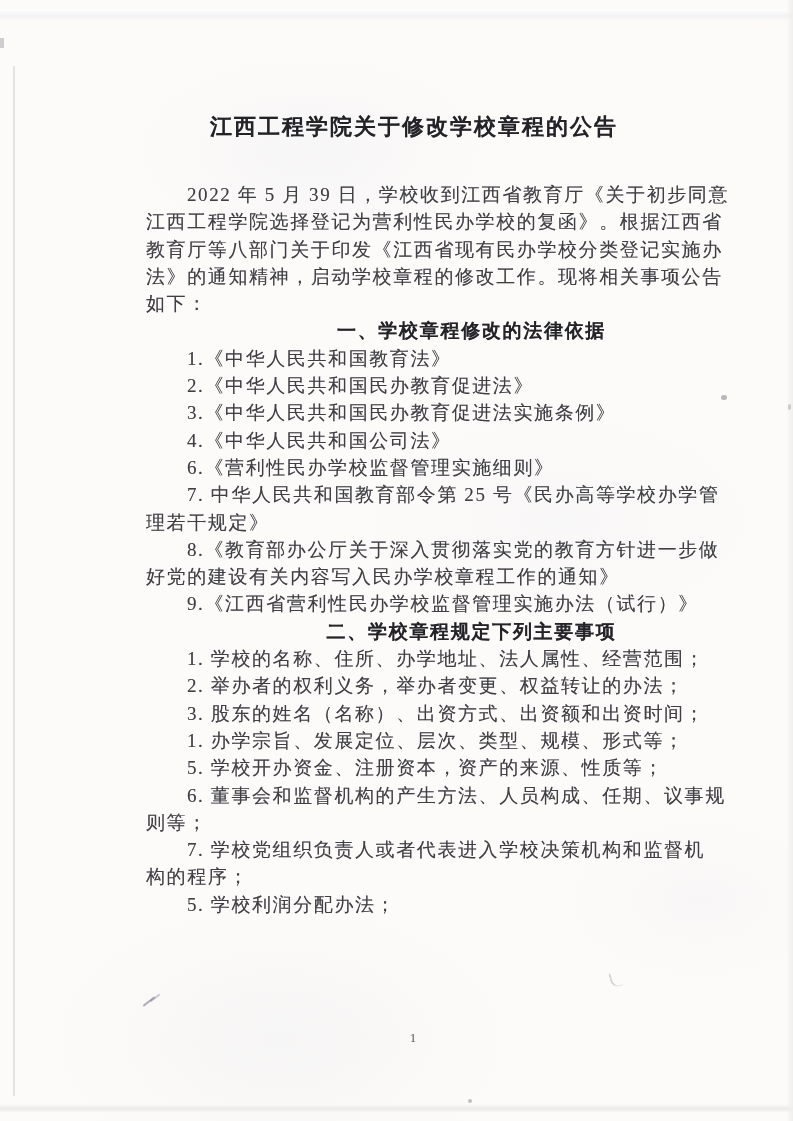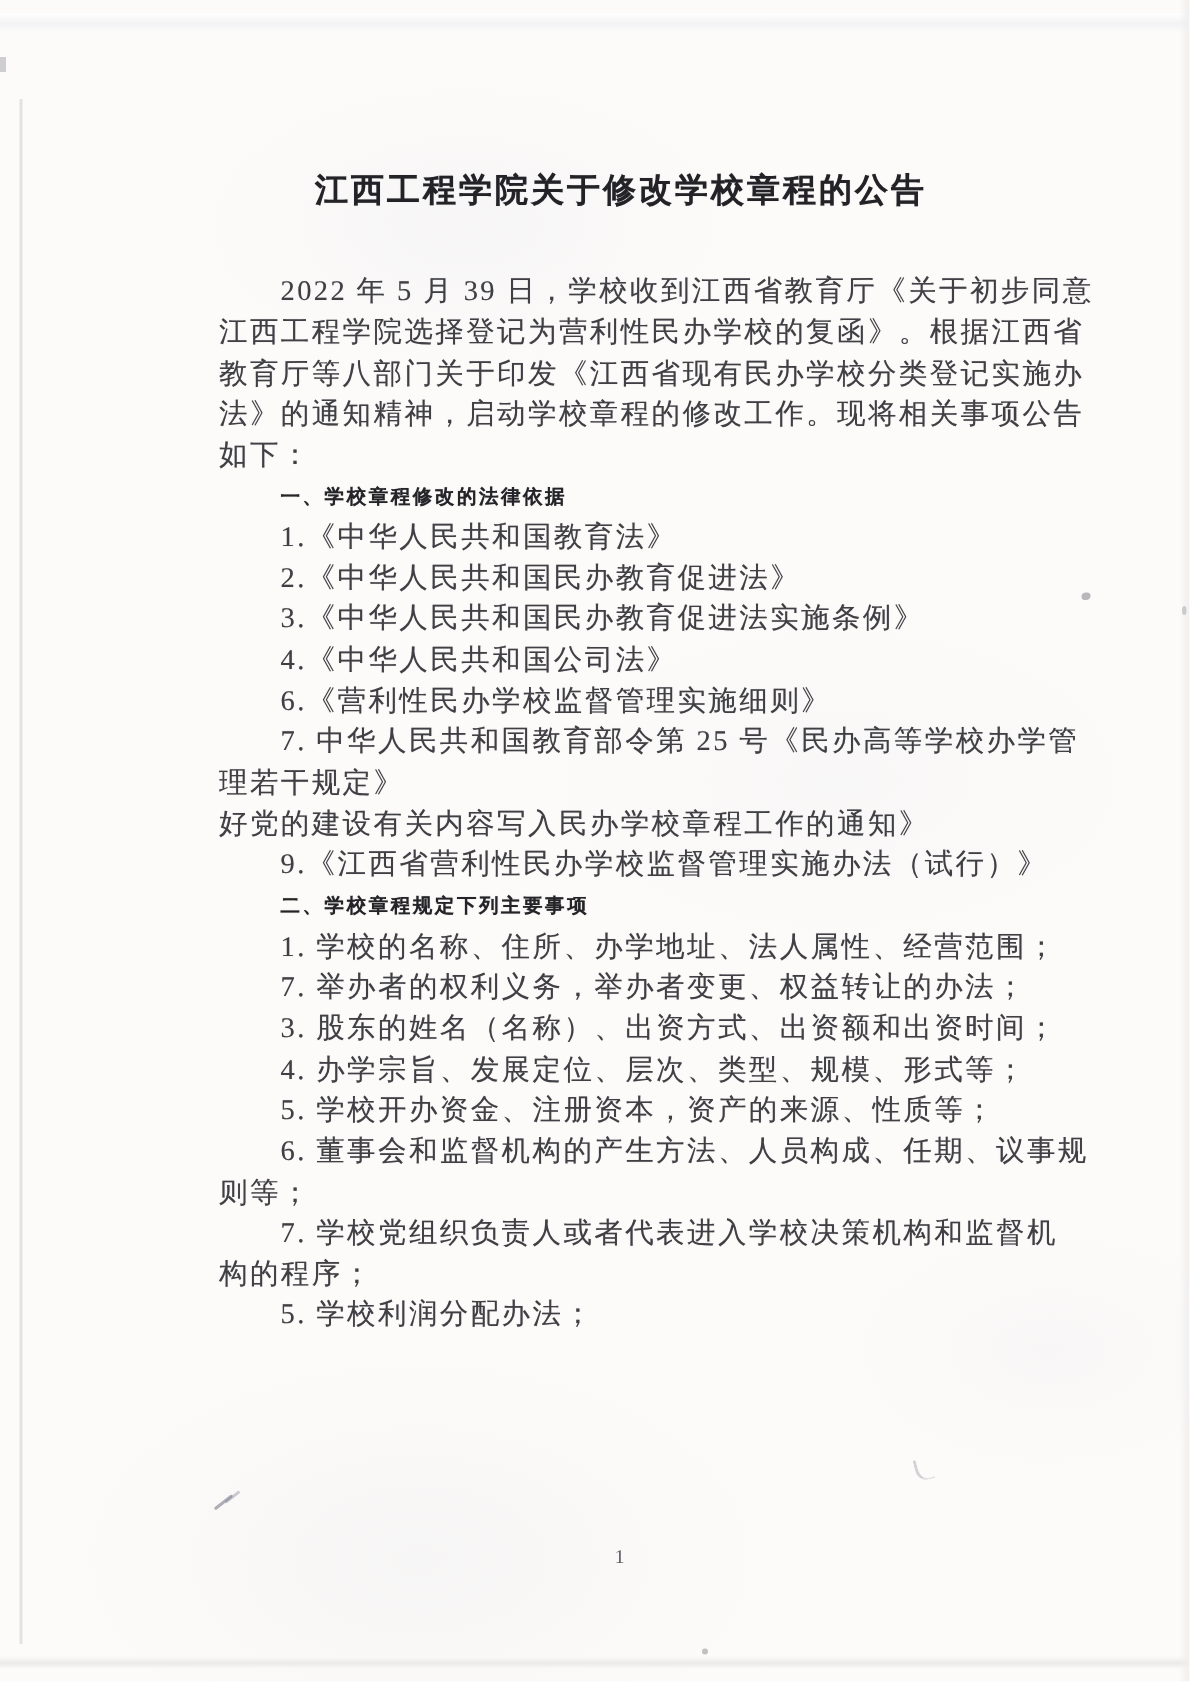--- a/index.html
+++ b/index.html
@@ -30,22 +30,23 @@
   }
   .text-flow { position:absolute; left:146px; top:181px; width:610px; }
   .line {
     height:27.3px; line-height:27.3px; white-space:pre;
     font-size:19px; letter-spacing:1.6px; color:#3f3f44;
     text-shadow:0 0 0.5px rgba(63,63,70,0.4);
   }
   .line.indent { padding-left:41px; }
   .line.heading {
     font-family:Liberation Serif, serif;
-    font-weight:bold; font-size:13px; letter-spacing:1.7px; color:#242428;
+    font-weight:bold; font-size:19px; letter-spacing:1.7px; color:#242428;
     text-shadow:0 0 0.5px rgba(30,30,36,0.5);
+    text-align:center;
   }
   .page-number {
     position:absolute; left:403px; top:1030px; width:20px; text-align:center;
     font-size:13px; color:#5a5a60; letter-spacing:0;
   }
 
   
   .pencil-slash { position:absolute; left:143px; top:992px; width:20px; height:20px; }
   .pencil-slash i { position:absolute; display:block; width:2px; height:15px;
     background:rgba(110,112,128,0.55); transform:rotate(52deg); border-radius:1px; }
@@ -77,27 +78,28 @@
       <div class="line">法》的通知精神，启动学校章程的修改工作。现将相关事项公告</div>
       <div class="line">如下：</div>
       <div class="line indent heading">一、学校章程修改的法律依据</div>
       <div class="line indent">1.《中华人民共和国教育法》</div>
       <div class="line indent">2.《中华人民共和国民办教育促进法》</div>
       <div class="line indent">3.《中华人民共和国民办教育促进法实施条例》</div>
       <div class="line indent">4.《中华人民共和国公司法》</div>
       <div class="line indent">6.《营利性民办学校监督管理实施细则》</div>
       <div class="line indent">7. 中华人民共和国教育部令第 25 号《民办高等学校办学管</div>
       <div class="line">理若干规定》</div>
+      <div class="line indent">8.《教育部办公厅关于深入贯彻落实党的教育方针进一步做</div>
       <div class="line">好党的建设有关内容写入民办学校章程工作的通知》</div>
       <div class="line indent">9.《江西省营利性民办学校监督管理实施办法（试行）》</div>
       <div class="line indent heading">二、学校章程规定下列主要事项</div>
       <div class="line indent">1. 学校的名称、住所、办学地址、法人属性、经营范围；</div>
-      <div class="line indent">7. 举办者的权利义务，举办者变更、权益转让的办法；</div>
+      <div class="line indent">2. 举办者的权利义务，举办者变更、权益转让的办法；</div>
       <div class="line indent">3. 股东的姓名（名称）、出资方式、出资额和出资时间；</div>
-      <div class="line indent">4. 办学宗旨、发展定位、层次、类型、规模、形式等；</div>
+      <div class="line indent">1. 办学宗旨、发展定位、层次、类型、规模、形式等；</div>
       <div class="line indent">5. 学校开办资金、注册资本，资产的来源、性质等；</div>
       <div class="line indent">6. 董事会和监督机构的产生方法、人员构成、任期、议事规</div>
       <div class="line">则等；</div>
       <div class="line indent">7. 学校党组织负责人或者代表进入学校决策机构和监督机</div>
       <div class="line">构的程序；</div>
       <div class="line indent">5. 学校利润分配办法；</div>
     </div>
 
   <div class="page-number">1</div>
 

